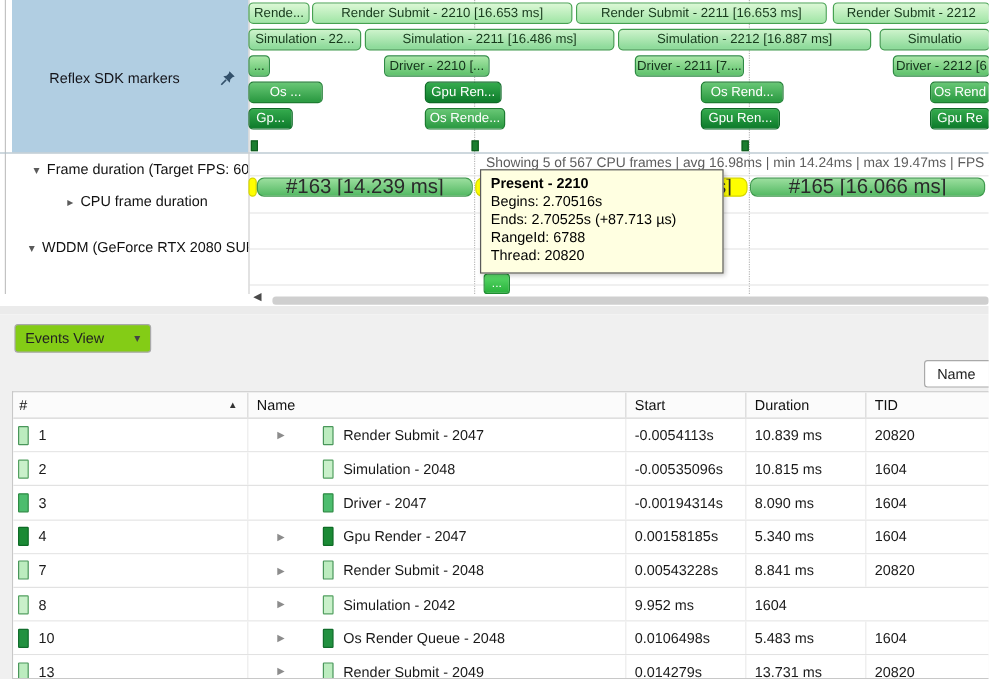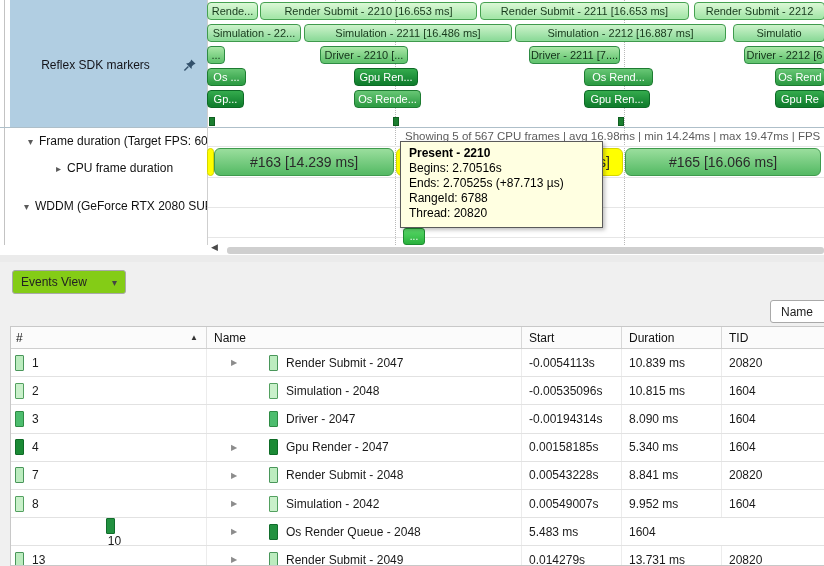--- a/index.html
+++ b/index.html
@@ -24,22 +24,22 @@
   .v-rs{background:linear-gradient(180deg,#dcf8d6 0%,#a6e7aa 90%);color:#173a1c;border-color:#46a251;}
   .v-sim{background:linear-gradient(180deg,#cdf3cb 0%,#8fdb9b 90%);color:#173a1c;border-color:#3f9a4d;}
   .v-driver{background:linear-gradient(180deg,#a9e7a7 0%,#64c470 90%);color:#14321a;border-color:#2e8b44;}
   .v-os{background:linear-gradient(180deg,#68c775 0%,#2f9d45 90%);color:#fff;border-color:#1d7c31;}
   .v-gpu{background:linear-gradient(180deg,#34ab4d 0%,#117f2e 90%);color:#fff;border-color:#0d6a26;}
 
   .tick{position:absolute;width:6px;height:9px;background:#1a7e2f;border:1px solid #0f5e20;box-sizing:border-box;z-index:2;}
 
   #status-text{position:absolute;left:405px;top:130px;white-space:nowrap;font-size:11.5px;color:#5c5c5c;z-index:1;}
 
-  .frame{position:absolute;top:148px;height:28px;box-sizing:border-box;border-radius:6px;
-         font-size:14px;color:#2a2a2a;display:flex;align-items:center;justify-content:center;
+  .frame{position:absolute;top:148px;height:16px;box-sizing:border-box;border-radius:6px;
+         font-size:17px;color:#2a2a2a;display:flex;align-items:center;justify-content:center;
          overflow:hidden;white-space:nowrap;z-index:2;}
   .f-green{background:linear-gradient(180deg,#9ade9d 0%,#57bb66 95%);border:1px solid #3f9a4d;}
   .f-yellow{background:#ffff00;border:1px solid #d6d600;}
   .f-right{justify-content:flex-end;padding-right:12px;}
 
   #wddm-box{position:absolute;left:403px;top:228px;width:22px;height:17px;box-sizing:border-box;
             background:linear-gradient(180deg,#5ada69 0%,#2bb33e 95%);border:1px solid #1d8c30;border-radius:3px;
             color:#fff;font-size:10px;display:flex;align-items:center;justify-content:center;z-index:2;}
 
   #tooltip{position:absolute;left:400px;top:141px;width:203px;box-sizing:border-box;z-index:20;
@@ -100,21 +100,21 @@
         <div class="bar v-rs" style="left: 480px; top: 2px; width: 209px;">Render Submit - 2211 [16.653 ms]</div>
         <div class="bar v-rs" style="left: 694px; top: 2px; width: 131px;">Render Submit - 2212</div>
         <div class="bar v-sim" style="left: 207px; top: 24px; width: 94px;">Simulation - 22...</div>
         <div class="bar v-sim" style="left: 304px; top: 24px; width: 208px;">Simulation - 2211 [16.486 ms]</div>
         <div class="bar v-sim" style="left: 515px; top: 24px; width: 211px;">Simulation - 2212 [16.887 ms]</div>
         <div class="bar v-sim" style="left: 733px; top: 24px; width: 92px;">Simulatio</div>
         <div class="bar v-driver" style="left: 207px; top: 46px; width: 18px;">...</div>
         <div class="bar v-driver" style="left: 320px; top: 46px; width: 88px;">Driver - 2210 [...</div>
         <div class="bar v-driver" style="left: 529px; top: 46px; width: 91px;">Driver - 2211 [7....</div>
         <div class="bar v-driver" style="left: 744px; top: 46px; width: 81px;">Driver - 2212 [6</div>
-        <div class="bar v-os" style="left: 207px; top: 68px; width: 39px;">Os ...</div>
+        <div class="bar v-os" style="left: 207px; top: 68px; width: 62px;">Os ...</div>
         <div class="bar v-gpu" style="left: 354px; top: 68px; width: 64px;">Gpu Ren...</div>
         <div class="bar v-os" style="left: 584px; top: 68px; width: 69px;">Os Rend...</div>
         <div class="bar v-os" style="left: 775px; top: 68px; width: 50px;">Os Rend</div>
         <div class="bar v-gpu" style="left: 207px; top: 90px; width: 37px;">Gp...</div>
         <div class="bar v-os" style="left: 354px; top: 90px; width: 67px;">Os Rende...</div>
         <div class="bar v-gpu" style="left: 584px; top: 90px; width: 66px;">Gpu Ren...</div>
         <div class="bar v-gpu" style="left: 775px; top: 90px; width: 50px;">Gpu Re</div>
         <div class="tick" style="left: 209px; top: 117px;"></div>
         <div class="tick" style="left: 393px; top: 117px;"></div>
         <div class="tick" style="left: 618px; top: 117px;"></div>
@@ -305,40 +305,40 @@
           <div class="trow">
             <div class="td c0" style="padding-left: 4px;">
               <div class="sw sw-sim"></div>
               <div class="num-txt">8</div>
             </div>
             <div class="td c1">
               <div class="expander">▶</div>
               <div class="sw sw-sim" style="margin-left: 28px;"></div>
               <div class="num-txt">Simulation - 2042</div>
             </div>
-            <div class="td c2">
-              <div class="val-txt">0.00549007s</div>
-            </div>
             <div class="td c3">
               <div class="val-txt">9.952 ms</div>
             </div>
             <div class="td c4">
               <div class="val-txt">1604</div>
             </div>
           </div>
           <div class="trow">
-            <div class="td c0" style="padding-left: 4px; flex-direction: column;">
+            <div class="td c0" style="padding-left: 4px;">
               <div class="sw sw-os"></div>
               <div class="num-txt">10</div>
             </div>
             <div class="td c1">
               <div class="expander">▶</div>
               <div class="sw sw-os" style="margin-left: 28px;"></div>
               <div class="num-txt">Os Render Queue - 2048</div>
             </div>
+            <div class="td c2">
+              <div class="val-txt">0.0106498s</div>
+            </div>
             <div class="td c3">
               <div class="val-txt">5.483 ms</div>
             </div>
             <div class="td c4">
               <div class="val-txt">1604</div>
             </div>
           </div>
           <div class="trow">
             <div class="td c0" style="padding-left: 4px;">
               <div class="sw sw-rs"></div>

